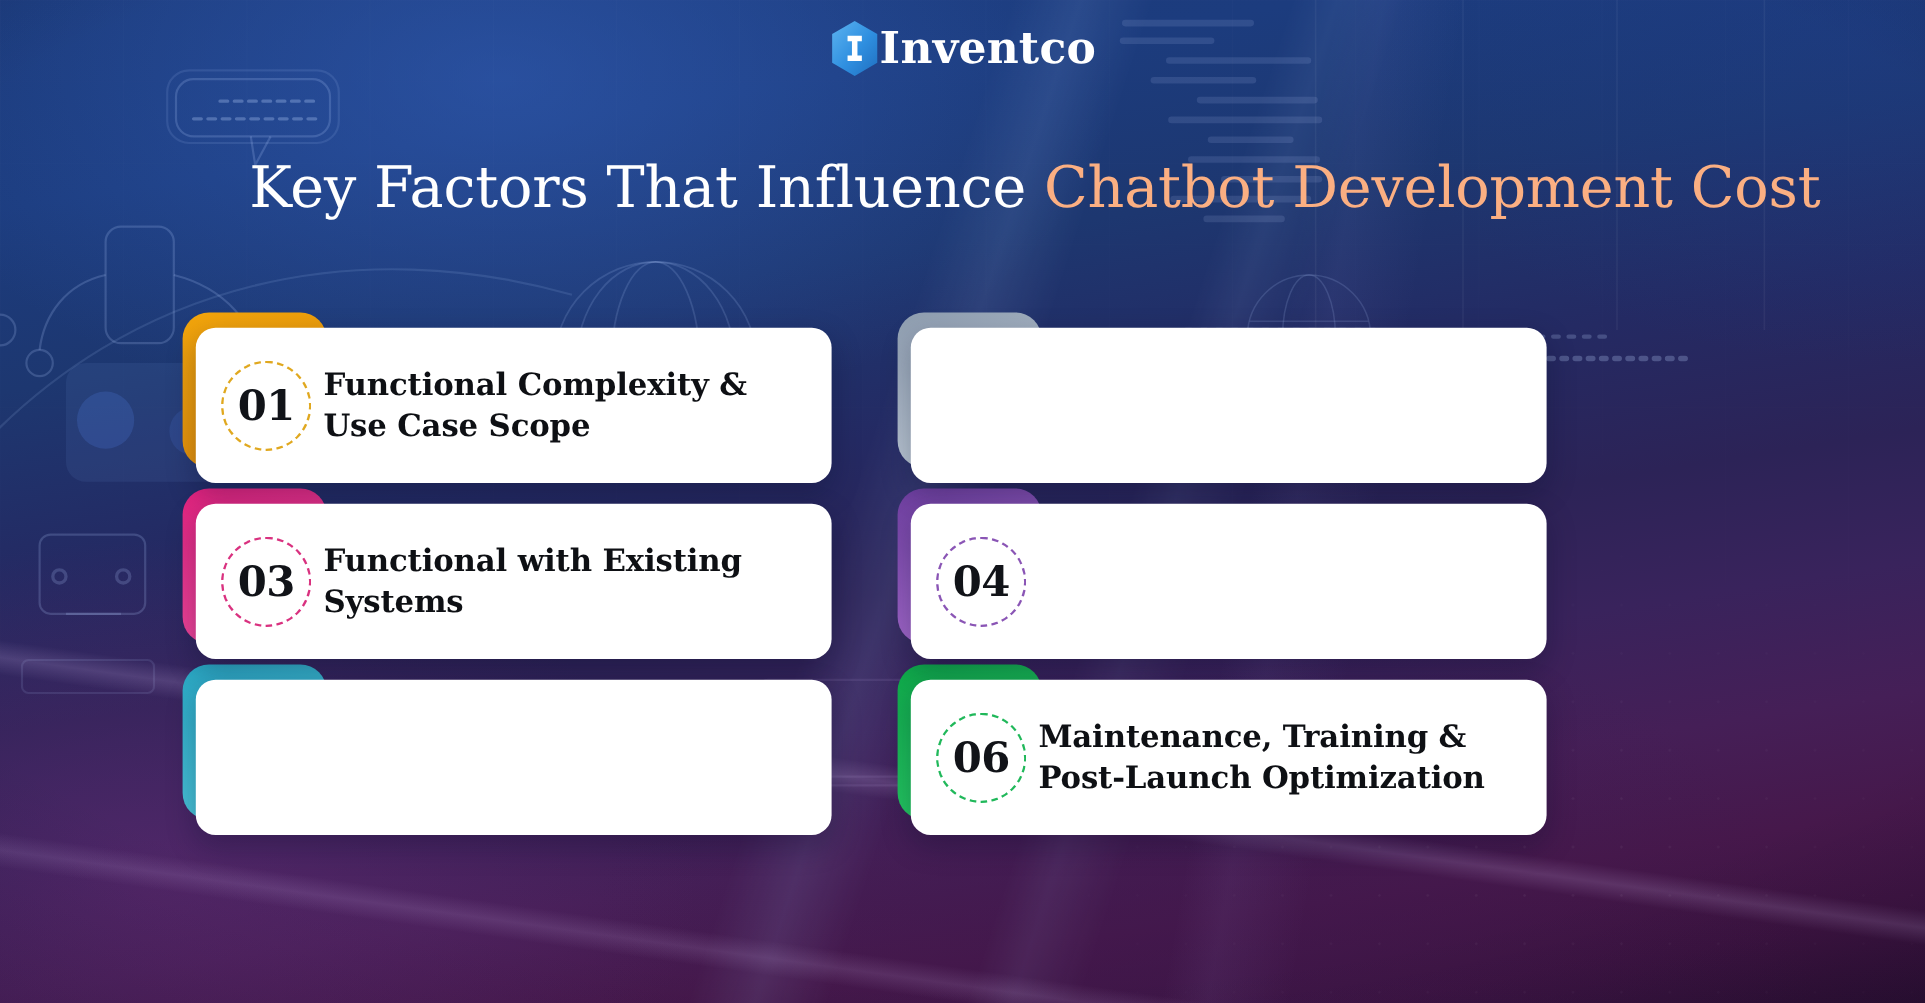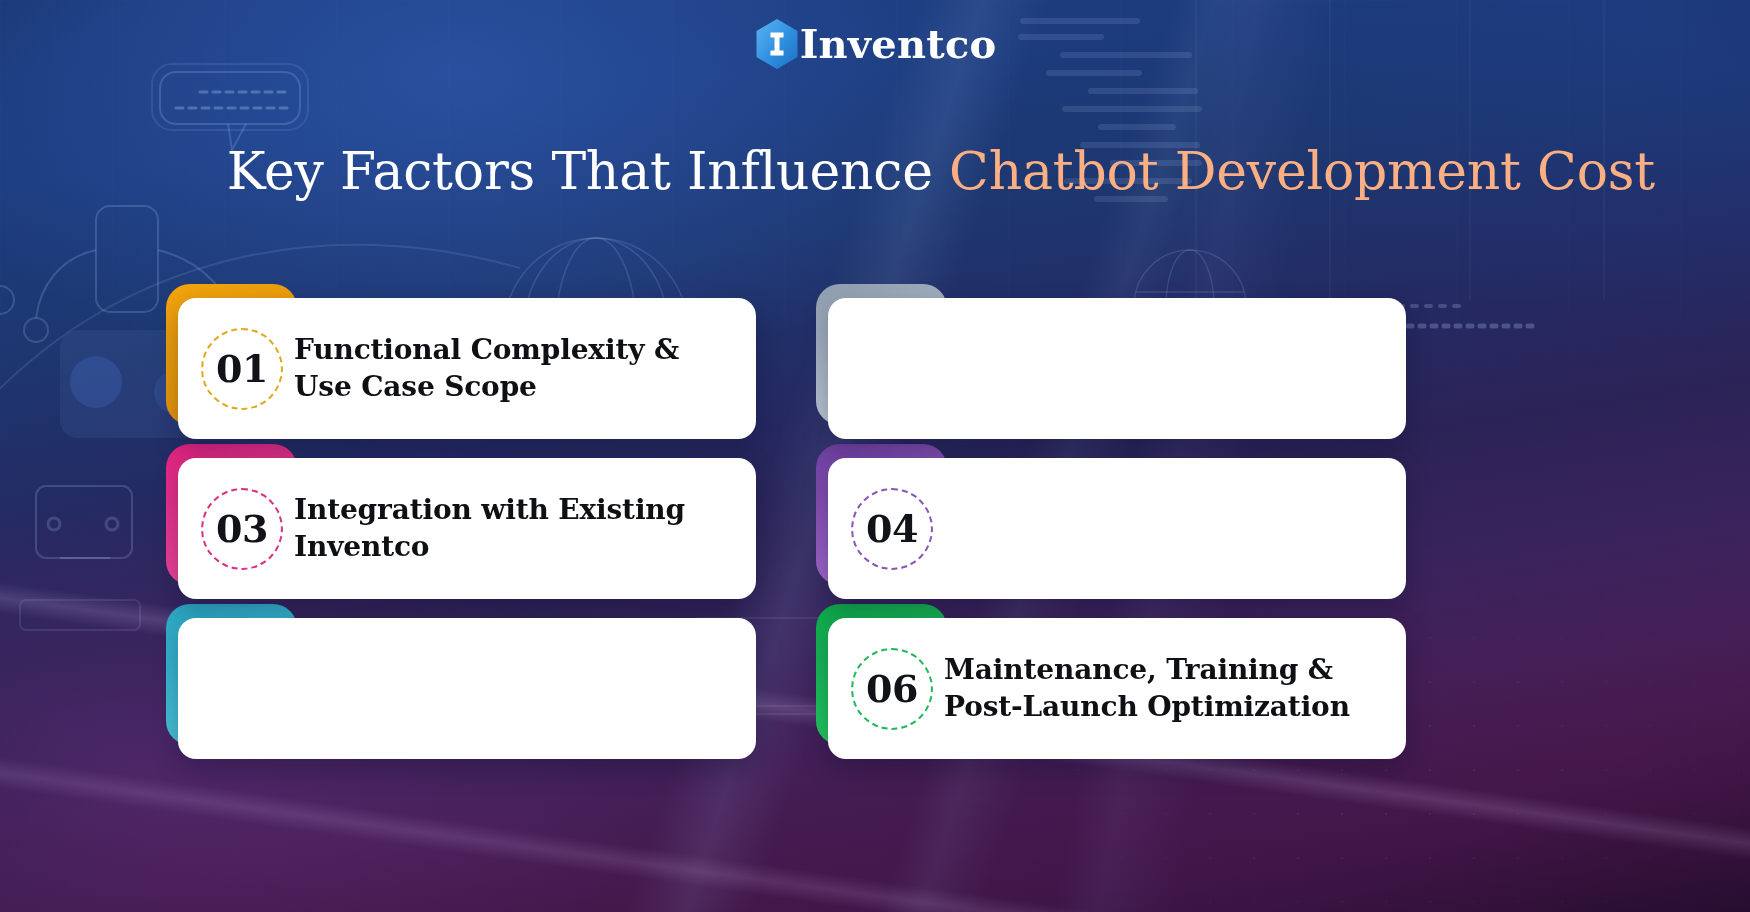--- a/index.html
+++ b/index.html
@@ -311,21 +311,21 @@
       </div>
     </div>
 
     <div class="card">
       <div class="card-accent" style="background: linear-gradient(160deg, rgb(224, 35, 127), rgb(240, 79, 160));"></div>
       <div class="card-face">
         <div class="num-wrap">
           <span class="num-ring" style="border-color: rgb(217, 49, 127);"></span>
           <span class="num-text">03</span>
         </div>
-        <div class="card-title">Integration with Existing Inventco</div>
+        <div class="card-title">Functional with Existing Systems</div>
       </div>
     </div>
 
     <div class="card">
       <div class="card-accent" style="background: linear-gradient(160deg, rgb(110, 63, 160), rgb(177, 115, 214));"></div>
       <div class="card-face">
         <div class="num-wrap">
           <span class="num-ring" style="border-color: rgb(138, 85, 181);"></span>
           <span class="num-text">04</span>
         </div>

